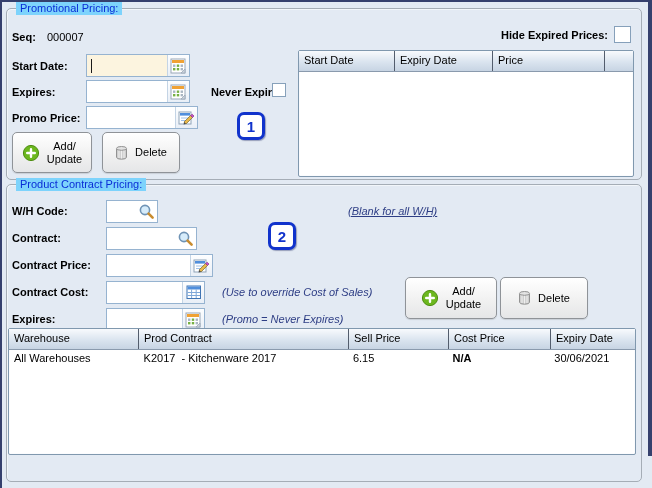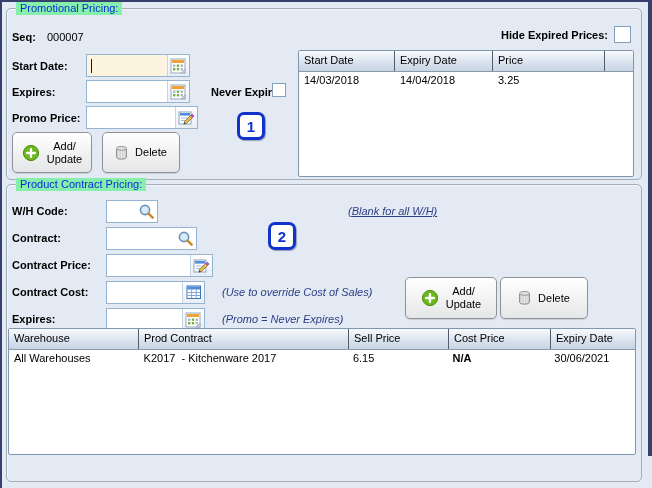--- a/index.html
+++ b/index.html
@@ -12,21 +12,21 @@
   .edge-left{left:0; top:0; width:2px; height:488px;}
   .edge-top{left:0; top:0; width:652px; height:2px;}
   .edge-right{right:0; top:0; width:4px; height:456px;}
 
   .groupbox{
     position:absolute; border:1px solid #a5adb6; border-radius:5px;
     box-shadow:inset 1px 1px 0 rgba(255,255,255,.55);
   }
   .legend{
     position:absolute; top:-7px; left:9px; padding:0 4px;
-    background:#86efac; color:#0a2ed6; line-height:13px;
+    background:#7dd3fc; color:#0a2ed6; line-height:13px;
   }
   .lbl{position:absolute; font-weight:bold; line-height:13px; white-space:nowrap;}
   .val{position:absolute; line-height:13px; white-space:nowrap;}
   .hint{position:absolute; font-style:italic; color:#2e3e85; line-height:13px; white-space:nowrap;}
 
   .field{
     position:absolute; height:23px; box-sizing:border-box;
     background:#fff; border:1px solid #96b3d0; display:flex; align-items:stretch;
   }
   .field.focused{background:#fcf4df;}
@@ -184,25 +184,20 @@
 
   <span class="lbl" style="left:430px; top:29px; width:178px; text-align:right;">Hide Expired Prices:</span>
   <div class="checkbox" style="left:614px; top:26px; width:17px; height:17px;"></div>
 
   <div class="listview" style="left:298px; top:50px; width:336px; height:127px;">
     <div class="lv-head">
       <div class="lv-col" style="width:96px;">Start Date</div>
       <div class="lv-col" style="width:98px;">Expiry Date</div>
       <div class="lv-col" style="width:112px;">Price</div>
       <div class="lv-col last"></div>
-    </div>
-    <div class="lv-row">
-      <div class="lv-cell" style="width:96px;">14/03/2018</div>
-      <div class="lv-cell" style="width:98px;">14/04/2018</div>
-      <div class="lv-cell" style="width:112px;">3.25</div>
     </div>
   </div>
 
   <div class="groupbox" style="left:6px; top:184px; width:634px; height:296px;">
     <span class="legend">Product Contract Pricing:</span>
   </div>
 
   <span class="lbl" style="left:12px; top:205px;">W/H Code:</span>
   <div class="field" style="left:106px; top:200px; width:52px;">
     <input type="text" value="" style="">

